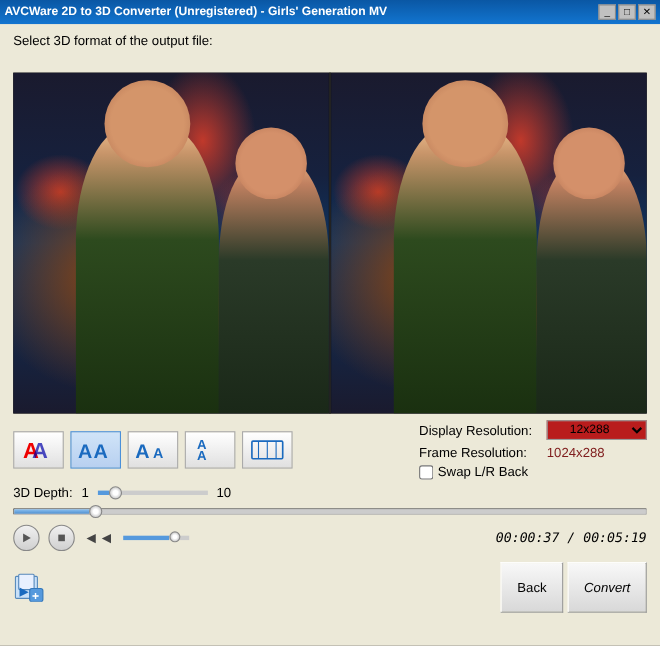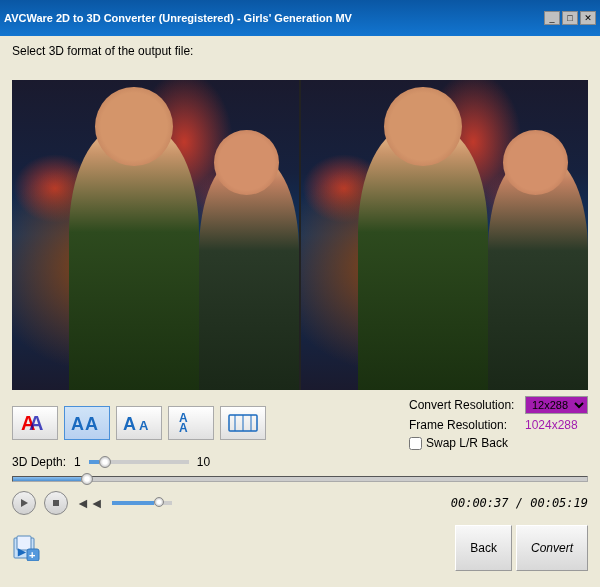--- a/index.html
+++ b/index.html
@@ -13,21 +13,21 @@
     }
 
     
     .title-bar {
       background: linear-gradient(to bottom, #0a57a4, #1275d0);
       color: white;
       display: flex;
       align-items: center;
       justify-content: space-between;
       padding: 3px 4px;
-      height: 36px;
+      height: 22px;
     }
     .title-bar-text {
       font-size: 11px;
       font-weight: bold;
       white-space: nowrap;
       overflow: hidden;
     }
     .title-bar-controls {
       display: flex;
       gap: 2px;
@@ -206,28 +206,28 @@
       gap: 6px;
       font-size: 12px;
     }
 
     .res-label {
       color: #000;
       min-width: 110px;
     }
 
     .res-value {
-      color: #a21caf;
+      color: #7f1d1d;
     }
 
     .res-select {
       font-size: 11px;
       border: 1px solid #999;
-      background: #a21caf;
-      padding: 1px 2px;
+      background: #b91c1c;
+      padding: 1px 16px;
       height: 18px;
     }
 
     .swap-row {
       display: flex;
       align-items: center;
       gap: 4px;
       font-size: 12px;
     }
 
@@ -476,21 +476,21 @@
         <svg viewBox="0 0 32 22">
           <rect x="2" y="3" width="28" height="16" rx="1" fill="none" stroke="#1a6abf" stroke-width="1.5"></rect>
           <line x1="8" y1="3" x2="8" y2="19" stroke="#1a6abf" stroke-width="1"></line>
           <line x1="16" y1="3" x2="16" y2="19" stroke="#1a6abf" stroke-width="1"></line>
           <line x1="24" y1="3" x2="24" y2="19" stroke="#1a6abf" stroke-width="1"></line>
         </svg>
       </div>
 
       <div class="resolution-panel">
         <div class="res-row">
-          <span class="res-label">Convert Resolution:</span>
+          <span class="res-label">Display Resolution:</span>
           <select class="res-select">
             <option>12x288</option>
           </select>
         </div>
         <div class="res-row">
           <span class="res-label">Frame Resolution:</span>
           <span class="res-value">1024x288</span>
         </div>
         <div class="swap-row">
           <input type="checkbox" id="swap-cb" style="">

